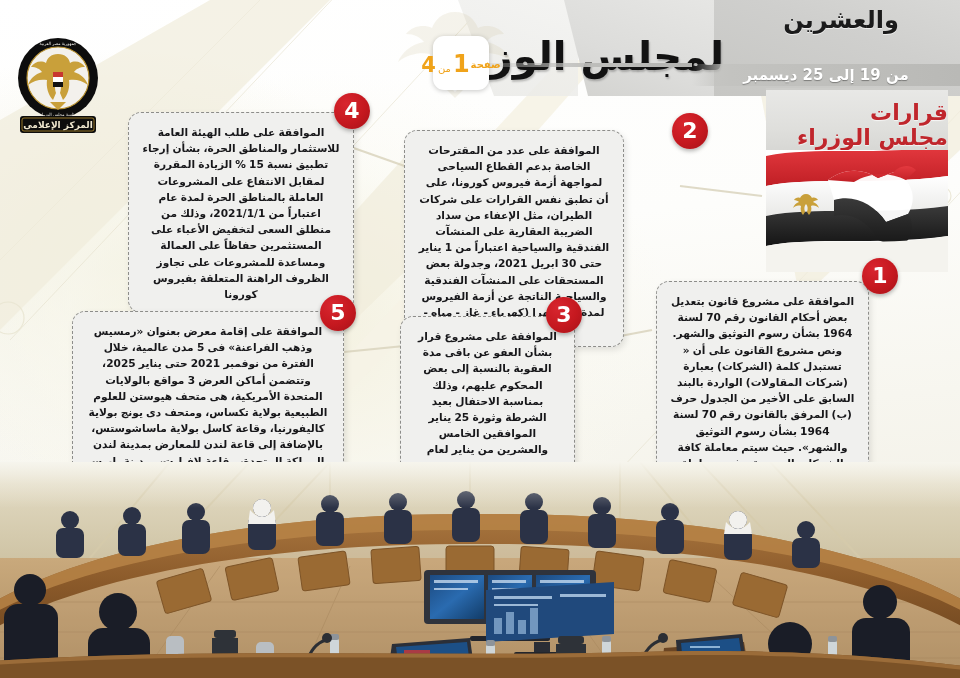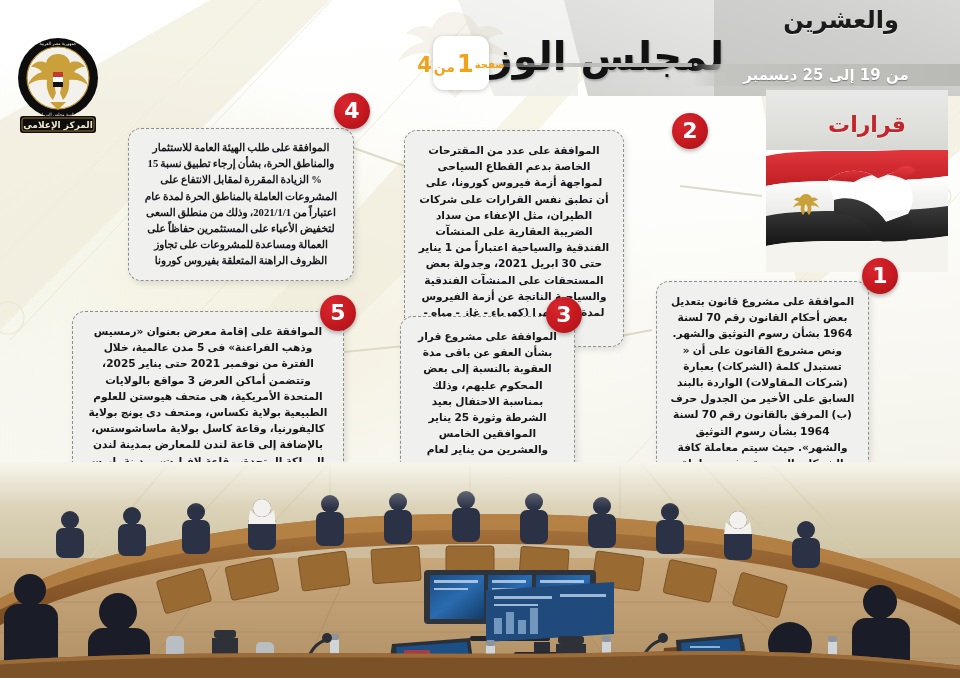--- a/index.html
+++ b/index.html
@@ -106,21 +106,21 @@
   }
   .page-badge .pb-label {
     font-size: 10px; font-weight: bold; color: #f0a31a;
     letter-spacing: .2px;
   }
   .page-badge .pb-nums {
     display: flex; align-items: baseline; gap: 2px;
     direction: ltr;
   }
   .pb-total { font-size: 21px; font-weight: bold; color: #f0a31a; line-height: 1; }
-  .pb-of { font-size: 14px; font-weight: bold; color: #f0a31a; line-height: 1; }
+  .pb-of { font-size: 10px; font-weight: normal; color: #f0a31a; line-height: 1; }
   .pb-cur { font-size: 24px; font-weight: bold; color: #f0a31a; line-height: 1; }
 
   
   .logo {
     position: absolute; top: 32px; left: 10px;
     width: 96px; height: 104px;
   }
   .logo svg { width: 100%; height: 100%; }
 
   
@@ -128,21 +128,21 @@
     position: absolute; top: 88px; left: 766px;
     width: 182px; height: 184px;
     overflow: hidden;
   }
   .flag-panel .fp-title {
     position: absolute; top: 0; right: 0; left: 0;
     height: 72px;
     background: linear-gradient(180deg, #e8e8e6 0%, #dfdfdc 55%, #d4d4d1 100%);
     border-top: 2px solid #cdcdca;
     display: flex; flex-direction: column;
-    align-items: center; justify-content: center; gap: 1px; padding-left: 20px;
+    align-items: flex-start; justify-content: center; gap: 1px; padding-left: 20px;
   }
   .fp-title .l1, .fp-title .l2 {
     font-size: 22px; font-weight: bold; color: #c0262c;
     text-shadow: 0 1px 1px rgba(255,255,255,.7);
     line-height: 1.05;
   }
   .fp-flag { position: absolute; top: 62px; left: 0; width: 182px; height: 122px; }
   .fp-flag svg { width: 100%; height: 100%; }
 
   
@@ -178,21 +178,21 @@
   
   .c1 { top: 281px; left: 656px; width: 213px; }
   .b1 { top: 258px; left: 862px; }
 
   .c2 { top: 130px; left: 404px; width: 220px; }
   .b2 { top: 113px; left: 672px; }
 
   .c3 { top: 316px; left: 400px; width: 175px; }
   .b3 { top: 297px; left: 546px; }
 
-  .c4 { top: 128px; left: 128px; width: 226px; font-family: Liberation Serif, serif; }
+  .c4 { top: 112px; left: 128px; width: 226px; }
   .b4 { top: 93px; left: 334px; }
 
   .c5 { top: 311px; left: 72px; width: 272px; }
   .b5 { top: 295px; left: 320px; }
 
   
   .conn { position: absolute; pointer-events: none; }
   .conn svg { overflow: visible; }
 
   
@@ -296,20 +296,21 @@
 
       <rect x="10" y="84" width="76" height="17" rx="3" fill="#0d0d0d"></rect>
       <rect x="12" y="86" width="72" height="13" rx="2" fill="none" stroke="#b8912f" stroke-width=".8"></rect>
       <text x="48" y="96" text-anchor="middle" fill="#efe7cf" font-size="9" font-weight="bold" font-family="DejaVu Sans">المركز الإعلامى</text>
     </svg>
   </div>
 
   <div class="flag-panel">
     <div class="fp-title">
       <div class="l1">قرارات</div>
+      <div class="l2">مجلس الوزراء</div>
     </div>
     <div class="fp-flag">
       <svg viewBox="0 0 182 122" preserveAspectRatio="none">
         <defs>
           <linearGradient id="shRed" x1="0" y1="0" x2="0" y2="1">
             <stop offset="0" stop-color="#e4393f"></stop>
               <stop offset="1" stop-color="#c01f25"></stop>
           </linearGradient>
           <linearGradient id="shWht" x1="0" y1="0" x2="0" y2="1">
             <stop offset="0" stop-color="#ffffff"></stop>

